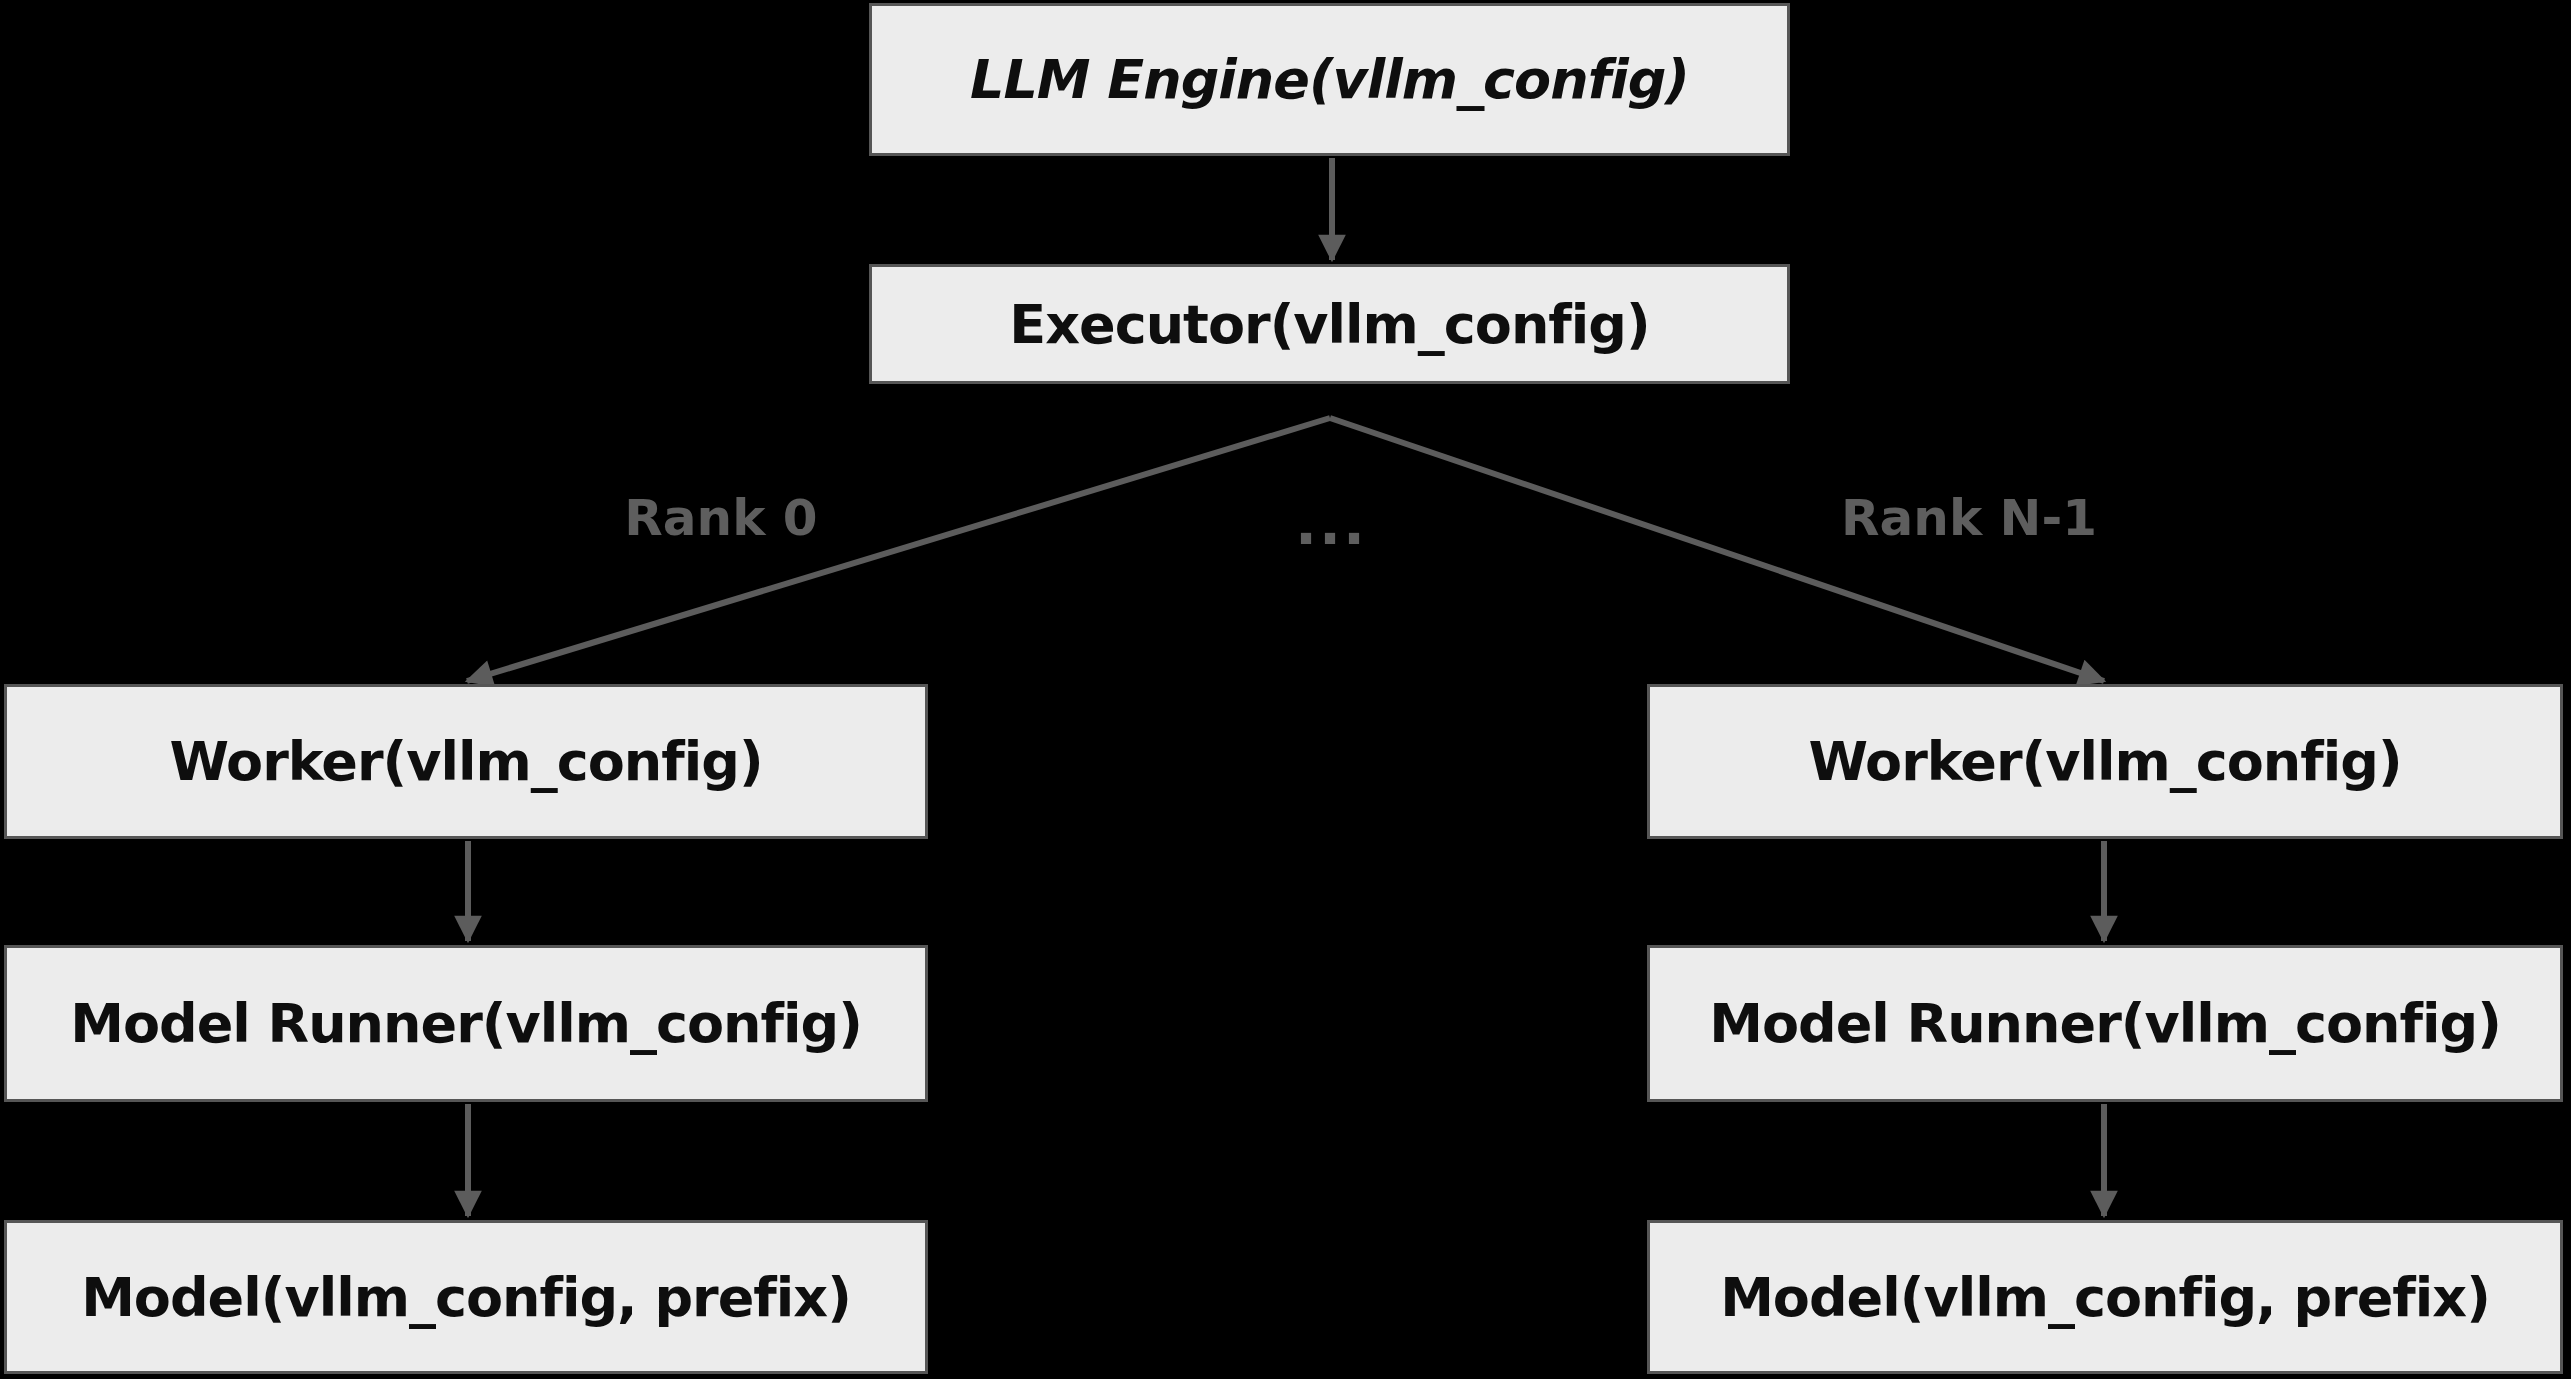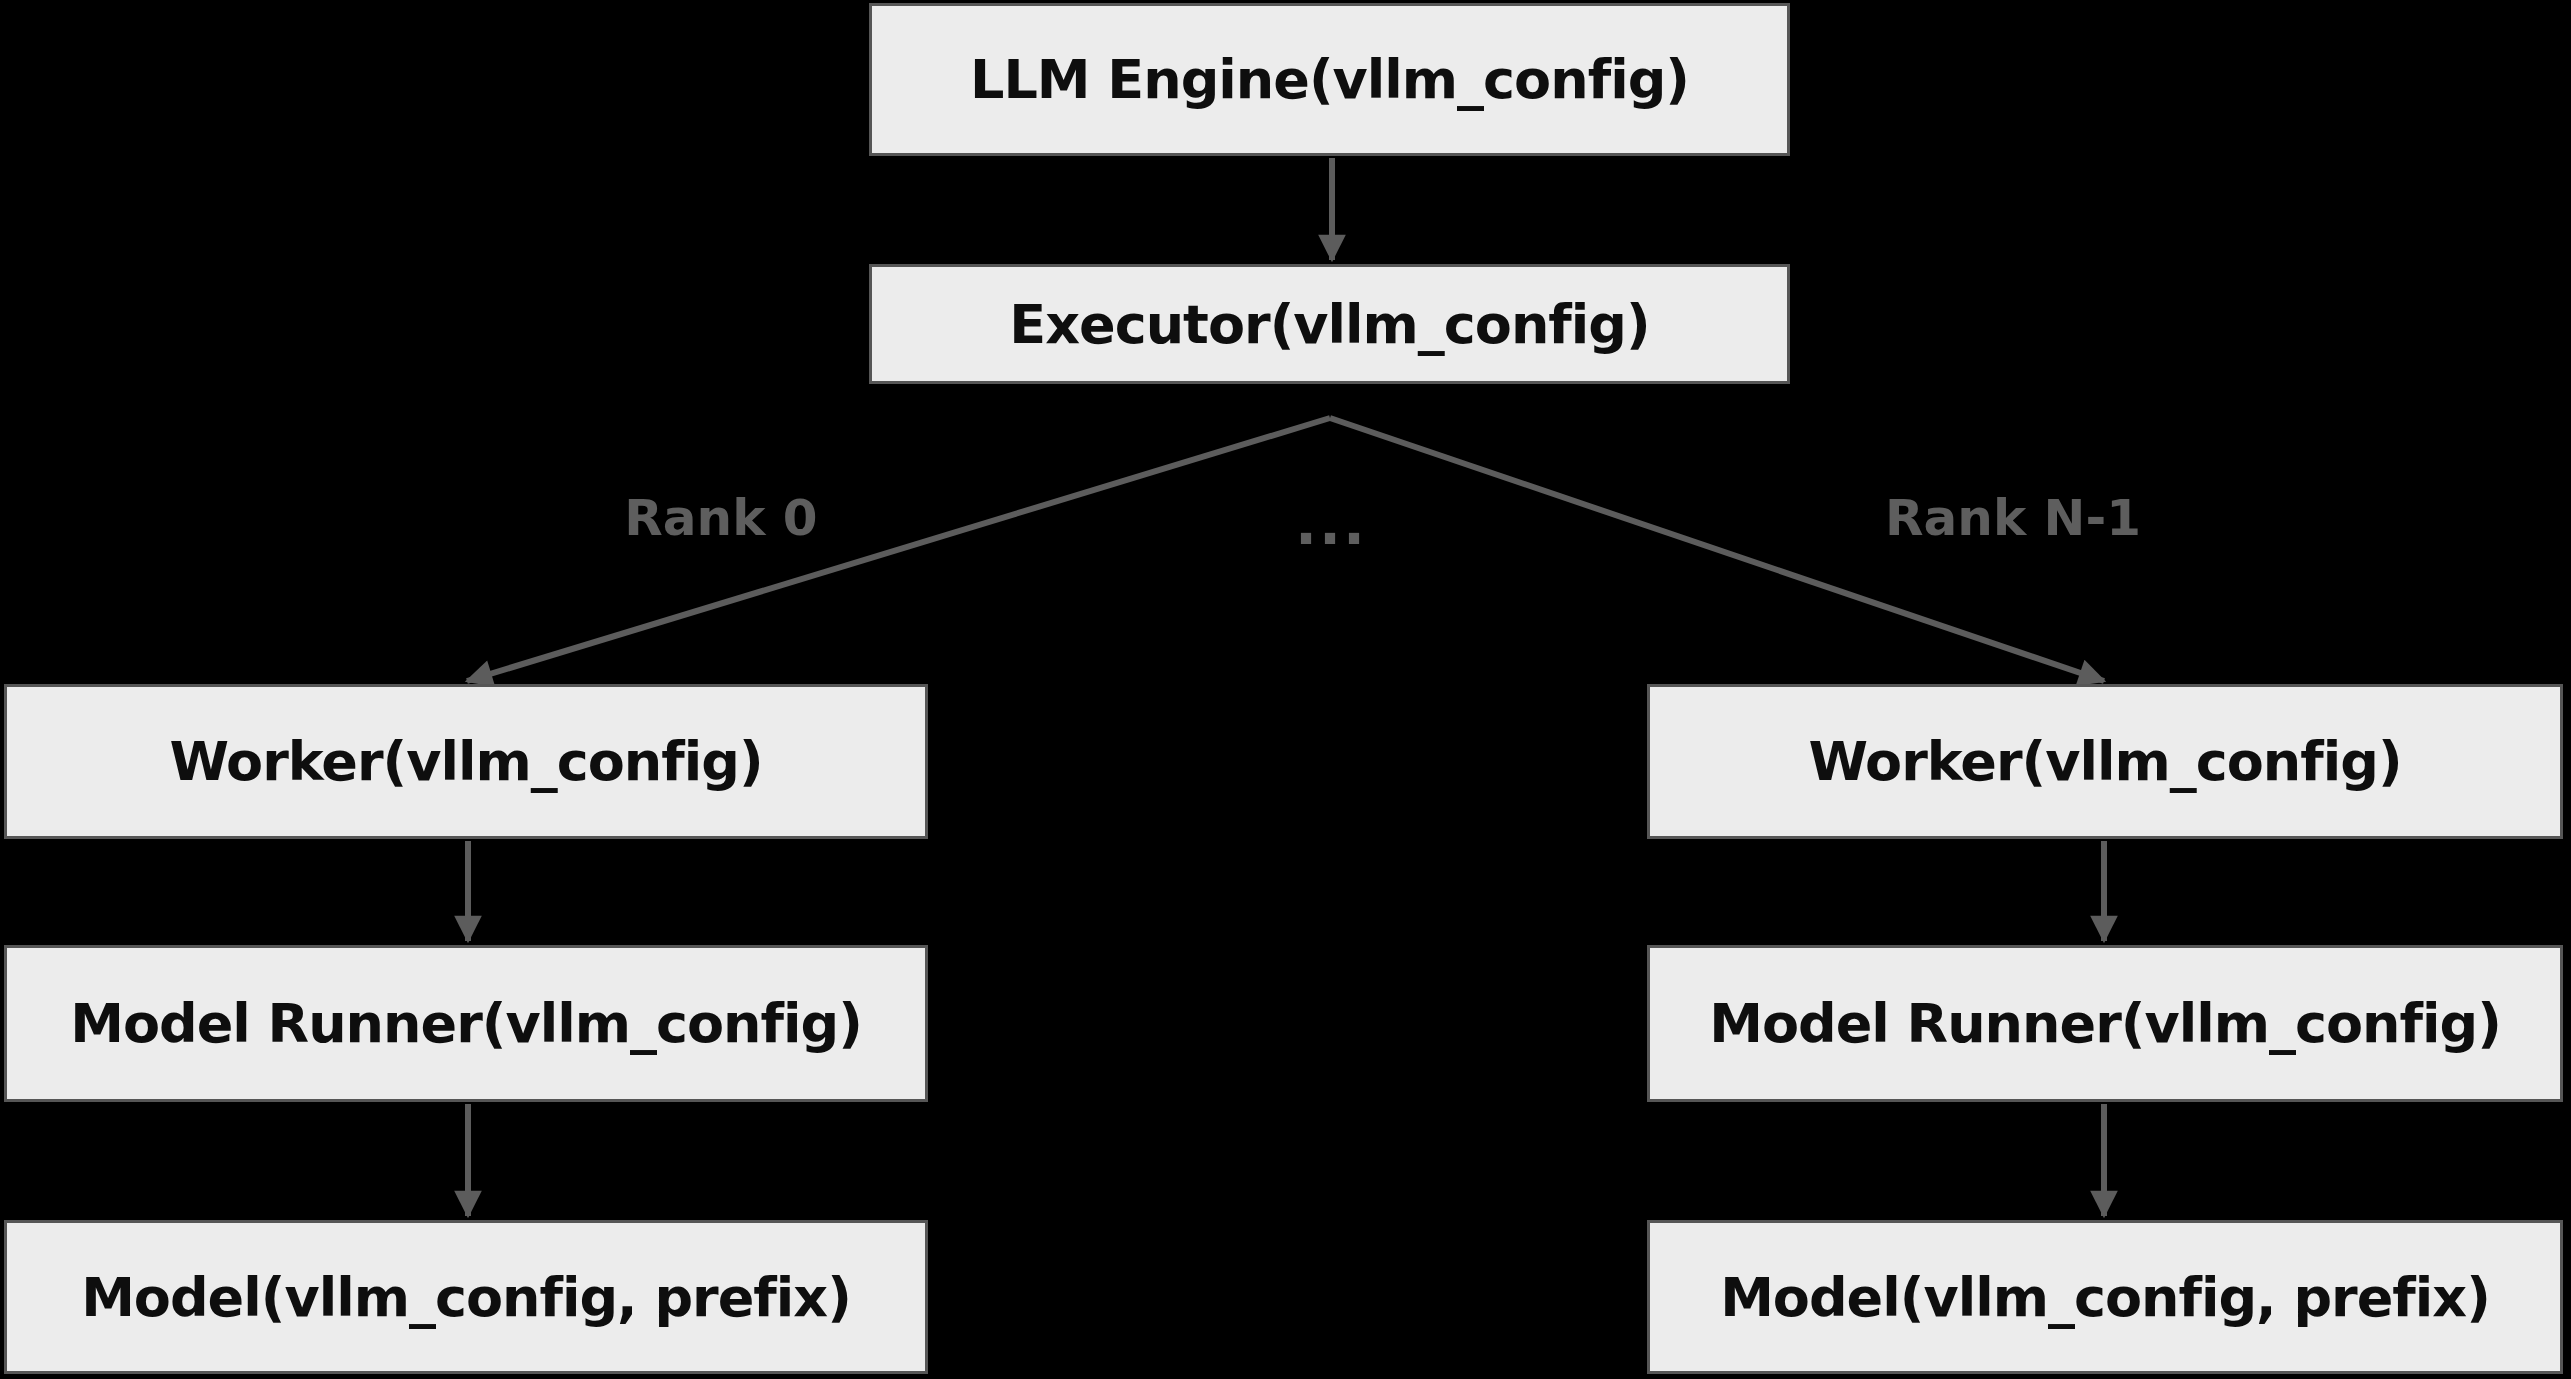--- a/index.html
+++ b/index.html
@@ -21,21 +21,21 @@
     border: 3px solid var(--node-border, #565656);
     display: flex;
     align-items: center;
     justify-content: center;
     color: var(--node-text, #0e0e0e);
     font-size: 54px;
     font-weight: bold;
     letter-spacing: -1px;
     white-space: nowrap;
   }
-  #n-llm-engine      { left: 869px;  top: 3px;    width: 921px; height: 153px; }
+  #n-llm-engine      { left: 869px;  top: 3px;    width: 921px; height: 153px; font-style: italic; }
   #n-executor        { left: 869px;  top: 264px;  width: 921px; height: 120px; }
   #n-worker-left     { left: 4px;    top: 684px;  width: 924px; height: 155px; }
   #n-runner-left     { left: 4px;    top: 945px;  width: 924px; height: 157px; }
   #n-model-left      { left: 4px;    top: 1220px; width: 924px; height: 154px; }
   #n-worker-right    { left: 1647px; top: 684px;  width: 916px; height: 155px; }
   #n-runner-right    { left: 1647px; top: 945px;  width: 916px; height: 157px; }
   #n-model-right     { left: 1647px; top: 1220px; width: 916px; height: 154px; }
 
   svg.edges {
     position: absolute;
@@ -58,21 +58,21 @@
     position: absolute;
     transform: translate(-50%, -50%);
     color: var(--edge-label, #5e5e5e);
     font-size: 50px;
     font-weight: bold;
     white-space: nowrap;
     letter-spacing: 0;
   }
   #lbl-rank0  { left: 721px;  top: 518px; }
   #lbl-dots   { left: 1331px; top: 524px; font-size: 58px; letter-spacing: 2px; }
-  #lbl-rankn  { left: 1969px; top: 518px; margin-left: 44px; }
+  #lbl-rankn  { left: 1969px; top: 518px; }
 </style>
 </head>
 <body style="--bg: #000000; --node-fill: #ececec; --node-border: #565656; --node-text: #0e0e0e; --edge: #5c5c5c; --edge-label: #5e5e5e;">
 
 <svg class="edges" viewBox="0 0 2571 1379">
   <defs>
     <marker id="arrowhead" viewBox="0 0 12 12" refX="11" refY="6" markerWidth="5" markerHeight="4.6" orient="auto" markerUnits="strokeWidth">
       <path d="M0,0 L12,6 L0,12 Z"></path>
     </marker>
   </defs>

